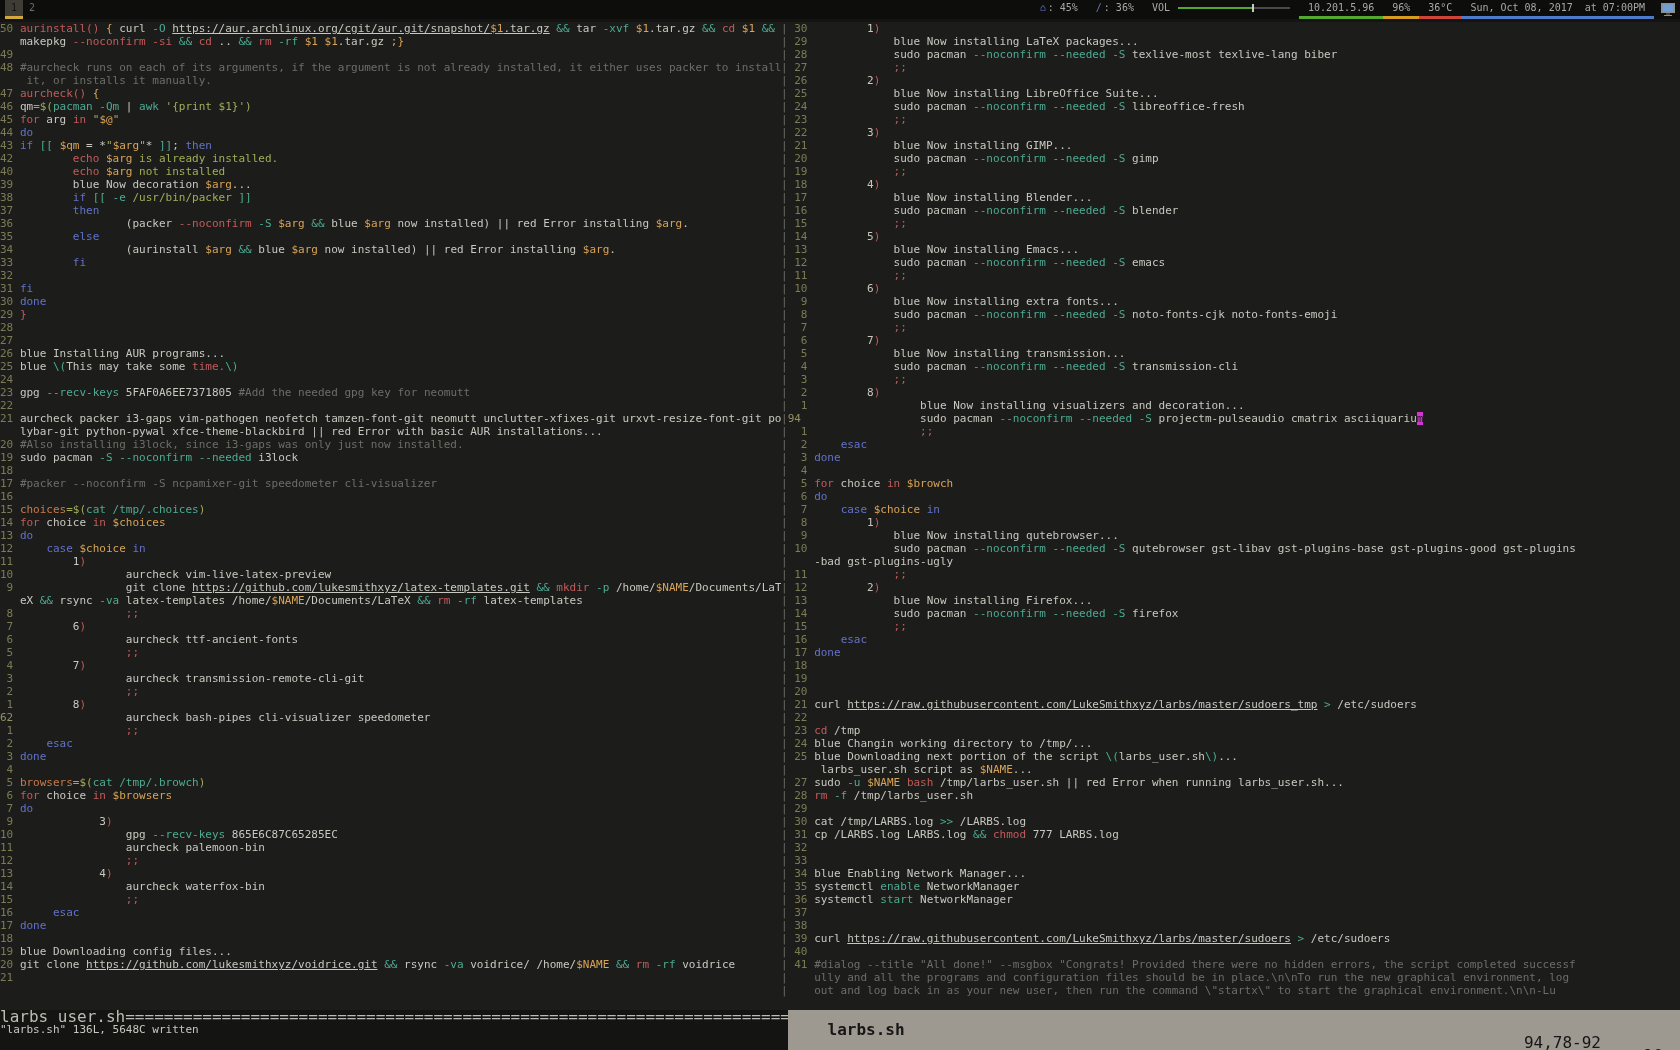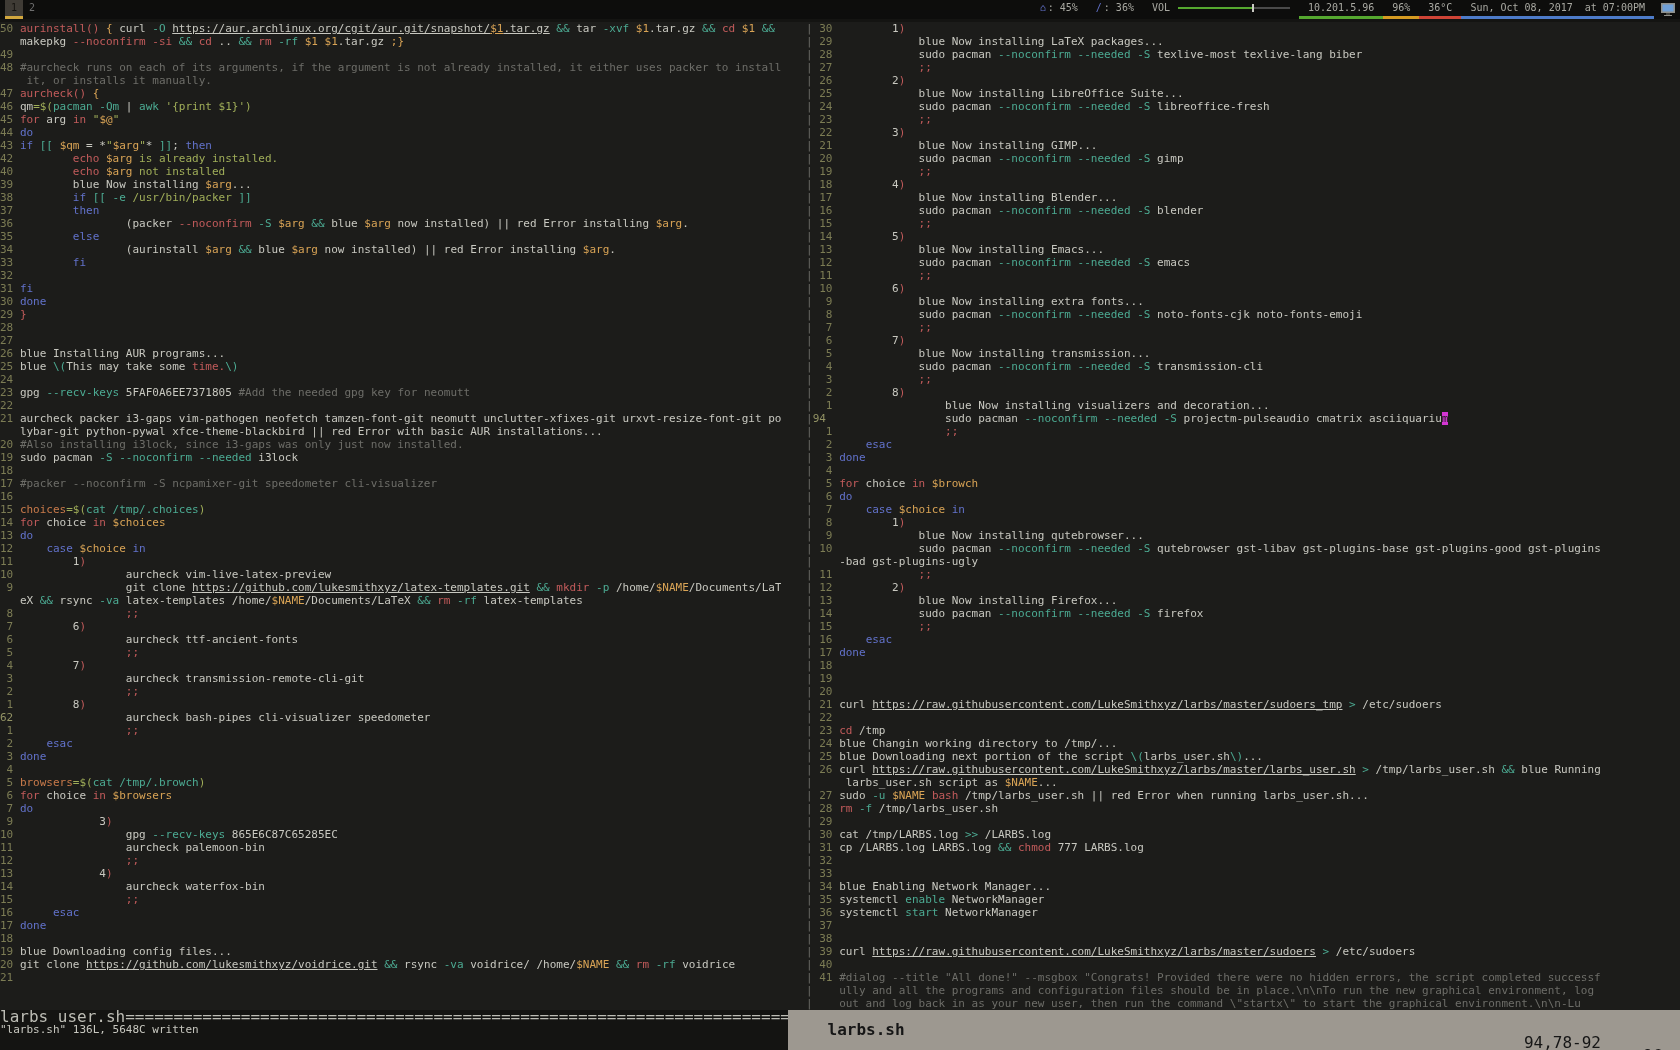--- a/index.html
+++ b/index.html
@@ -15,21 +15,21 @@
   .sitem{display:flex;align-items:center;padding:0 9px;border-bottom:3px solid transparent;line-height:16px;white-space:pre;}
   .sitem .ic{color:#6272cb;margin-right:2px;}
   .slider{position:relative;width:112px;height:16px;margin-left:8px;}
   .slider .fill{position:absolute;left:0;top:7px;height:2px;background:#55a82f;}
   .slider .rest{position:absolute;top:7px;height:2px;background:#4a4a4a;right:0;}
   .slider .tick{position:absolute;top:4px;width:2px;height:8px;background:#c9c9c2;}
   #tray{display:flex;align-items:center;padding:0 4px 0 6px;}
   
   #editor{position:absolute;left:0;top:22px;width:1680px;height:988px;background:#1c1c1a;}
   #left-rows{position:absolute;left:0;top:0;width:781px;height:988px;overflow:hidden;}
-  #right-rows{position:absolute;left:781px;top:0;right:0;height:988px;overflow:hidden;margin-left:25px;}
+  #right-rows{position:absolute;left:781px;top:0;right:0;height:988px;overflow:hidden;}
   .crow{height:13px;line-height:13px;font-size:11px;white-space:pre;overflow:hidden;}
   .sg{color:#c8c8c0;}
   .f{color:#c8c8c0}.c{color:#6d6d68}.r{color:#c25b5b}.b{color:#6272cb}.t{color:#4cab93}
   .g{color:#a0ae59}.y{color:#d8a355}.o{color:#c97a4a}
   .u{color:#c8c8c0;text-decoration:underline}.uy{color:#d8a355;text-decoration:underline}
   .C{background:#d335d3;color:#1b1b1b}
   .ln{color:#7c7c54}.lncur{color:#929264}
   .sep{color:#6a6a66}
   
   #statusbar{position:absolute;left:0;top:1010px;width:1680px;height:13px;font-size:16px;line-height:13px;white-space:pre;}
@@ -77,21 +77,21 @@
       <div class="crow"><span class="sg ln">49 </span></div>
       <div class="crow"><span class="sg ln">48 </span><span class="sg c">#aurcheck runs on each of its arguments, if the argument is not already installed, it either uses packer to install</span></div>
       <div class="crow"><span class="sg ln">   </span><span class="sg c"> it, or installs it manually.</span></div>
       <div class="crow"><span class="sg ln">47 </span><span class="sg r">aurcheck()</span><span class="sg f"> </span><span class="sg y">{</span></div>
       <div class="crow"><span class="sg ln">46 </span><span class="sg f">qm</span><span class="sg g">=$(</span><span class="sg t">pacman </span><span class="sg t">-Qm</span><span class="sg f"> | </span><span class="sg t">awk</span><span class="sg f"> </span><span class="sg g">'{print $1}'</span><span class="sg g">)</span></div>
       <div class="crow"><span class="sg ln">45 </span><span class="sg r">for</span><span class="sg f"> arg </span><span class="sg r">in</span><span class="sg f"> </span><span class="sg g">"</span><span class="sg y">$@</span><span class="sg g">"</span></div>
       <div class="crow"><span class="sg ln">44 </span><span class="sg b">do</span></div>
       <div class="crow"><span class="sg ln">43 </span><span class="sg b">if</span><span class="sg f"> </span><span class="sg t">[[</span><span class="sg f"> </span><span class="sg y">$qm</span><span class="sg f"> = *</span><span class="sg g">"</span><span class="sg y">$arg</span><span class="sg g">"</span><span class="sg f">* </span><span class="sg t">]]</span><span class="sg f">; </span><span class="sg b">then</span></div>
       <div class="crow"><span class="sg ln">42 </span><span class="sg f">        </span><span class="sg r">echo</span><span class="sg f"> </span><span class="sg y">$arg</span><span class="sg f"> </span><span class="sg g">is already installed.</span></div>
       <div class="crow"><span class="sg ln">40 </span><span class="sg f">        </span><span class="sg r">echo</span><span class="sg f"> </span><span class="sg y">$arg</span><span class="sg f"> </span><span class="sg g">not installed</span></div>
-      <div class="crow"><span class="sg ln">39 </span><span class="sg f">        blue Now installing </span><span class="sg y">$arg</span><span class="sg f">...</span></div>
+      <div class="crow"><span class="sg ln">39 </span><span class="sg f">        blue Now decoration </span><span class="sg y">$arg</span><span class="sg f">...</span></div>
       <div class="crow"><span class="sg ln">38 </span><span class="sg f">        </span><span class="sg b">if</span><span class="sg f"> </span><span class="sg t">[[</span><span class="sg f"> </span><span class="sg t">-e</span><span class="sg f"> </span><span class="sg g">/usr/bin/packer</span><span class="sg f"> </span><span class="sg t">]]</span></div>
       <div class="crow"><span class="sg ln">37 </span><span class="sg f">        </span><span class="sg b">then</span></div>
       <div class="crow"><span class="sg ln">36 </span><span class="sg f">                (packer </span><span class="sg r">--noconfirm</span><span class="sg f"> </span><span class="sg t">-S</span><span class="sg f"> </span><span class="sg y">$arg</span><span class="sg f"> </span><span class="sg t">&amp;&amp;</span><span class="sg f"> blue </span><span class="sg y">$arg</span><span class="sg f"> now installed) || red Error installing </span><span class="sg y">$arg</span><span class="sg f">.</span></div>
       <div class="crow"><span class="sg ln">35 </span><span class="sg f">        </span><span class="sg b">else</span></div>
       <div class="crow"><span class="sg ln">34 </span><span class="sg f">                (aurinstall </span><span class="sg y">$arg</span><span class="sg f"> </span><span class="sg t">&amp;&amp;</span><span class="sg f"> blue </span><span class="sg y">$arg</span><span class="sg f"> now installed) || red Error installing </span><span class="sg y">$arg</span><span class="sg f">.</span></div>
       <div class="crow"><span class="sg ln">33 </span><span class="sg f">        </span><span class="sg b">fi</span></div>
       <div class="crow"><span class="sg ln">32 </span></div>
       <div class="crow"><span class="sg ln">31 </span><span class="sg b">fi</span></div>
       <div class="crow"><span class="sg ln">30 </span><span class="sg b">done</span></div>
       <div class="crow"><span class="sg ln">29 </span><span class="sg r">}</span></div>
@@ -198,21 +198,20 @@
       <div class="crow"><span class="sg sep">|</span><span class="sg ln"> 16 </span><span class="sg f">    </span><span class="sg b">esac</span></div>
       <div class="crow"><span class="sg sep">|</span><span class="sg ln"> 17 </span><span class="sg b">done</span></div>
       <div class="crow"><span class="sg sep">|</span><span class="sg ln"> 18 </span></div>
       <div class="crow"><span class="sg sep">|</span><span class="sg ln"> 19 </span></div>
       <div class="crow"><span class="sg sep">|</span><span class="sg ln"> 20 </span></div>
       <div class="crow"><span class="sg sep">|</span><span class="sg ln"> 21 </span><span class="sg f">curl </span><span class="sg u">https://raw.githubusercontent.com/LukeSmithxyz/larbs/master/sudoers_tmp</span><span class="sg f"> </span><span class="sg t">&gt;</span><span class="sg f"> /etc/sudoers</span></div>
       <div class="crow"><span class="sg sep">|</span><span class="sg ln"> 22 </span></div>
       <div class="crow"><span class="sg sep">|</span><span class="sg ln"> 23 </span><span class="sg r">cd</span><span class="sg f"> /tmp</span></div>
       <div class="crow"><span class="sg sep">|</span><span class="sg ln"> 24 </span><span class="sg f">blue Changin working directory to /tmp/...</span></div>
       <div class="crow"><span class="sg sep">|</span><span class="sg ln"> 25 </span><span class="sg f">blue Downloading next portion of the script </span><span class="sg t">\(</span><span class="sg f">larbs_user.sh</span><span class="sg t">\)</span><span class="sg f">...</span></div>
-      <div class="crow"><span class="sg sep">|</span><span class="sg ln"> 26 </span><span class="sg f">curl </span><span class="sg u">https://raw.githubusercontent.com/LukeSmithxyz/larbs/master/larbs_user.sh</span><span class="sg f"> </span><span class="sg t">&gt;</span><span class="sg f"> /tmp/larbs_user.sh </span><span class="sg t">&amp;&amp;</span><span class="sg f"> blue Running</span></div>
       <div class="crow"><span class="sg sep">|</span><span class="sg ln">    </span><span class="sg f"> larbs_user.sh script as </span><span class="sg y">$NAME</span><span class="sg f">...</span></div>
       <div class="crow"><span class="sg sep">|</span><span class="sg ln"> 27 </span><span class="sg f">sudo </span><span class="sg t">-u</span><span class="sg f"> </span><span class="sg y">$NAME</span><span class="sg f"> </span><span class="sg r">bash</span><span class="sg f"> /tmp/larbs_user.sh || red Error when running larbs_user.sh...</span></div>
       <div class="crow"><span class="sg sep">|</span><span class="sg ln"> 28 </span><span class="sg r">rm</span><span class="sg f"> </span><span class="sg t">-f</span><span class="sg f"> /tmp/larbs_user.sh</span></div>
       <div class="crow"><span class="sg sep">|</span><span class="sg ln"> 29 </span></div>
       <div class="crow"><span class="sg sep">|</span><span class="sg ln"> 30 </span><span class="sg f">cat /tmp/LARBS.log </span><span class="sg t">&gt;&gt;</span><span class="sg f"> /LARBS.log</span></div>
       <div class="crow"><span class="sg sep">|</span><span class="sg ln"> 31 </span><span class="sg f">cp /LARBS.log LARBS.log </span><span class="sg t">&amp;&amp;</span><span class="sg f"> </span><span class="sg r">chmod</span><span class="sg f"> 777 LARBS.log</span></div>
       <div class="crow"><span class="sg sep">|</span><span class="sg ln"> 32 </span></div>
       <div class="crow"><span class="sg sep">|</span><span class="sg ln"> 33 </span></div>
       <div class="crow"><span class="sg sep">|</span><span class="sg ln"> 34 </span><span class="sg f">blue Enabling Network Manager...</span></div>
       <div class="crow"><span class="sg sep">|</span><span class="sg ln"> 35 </span><span class="sg f">systemctl </span><span class="sg t">enable</span><span class="sg f"> NetworkManager</span></div>

